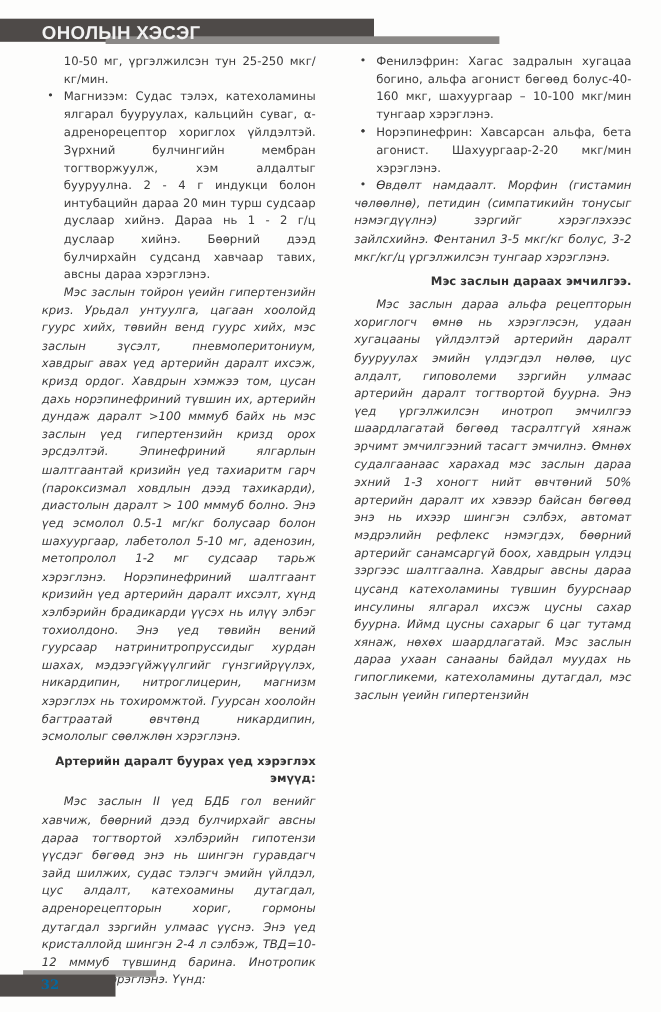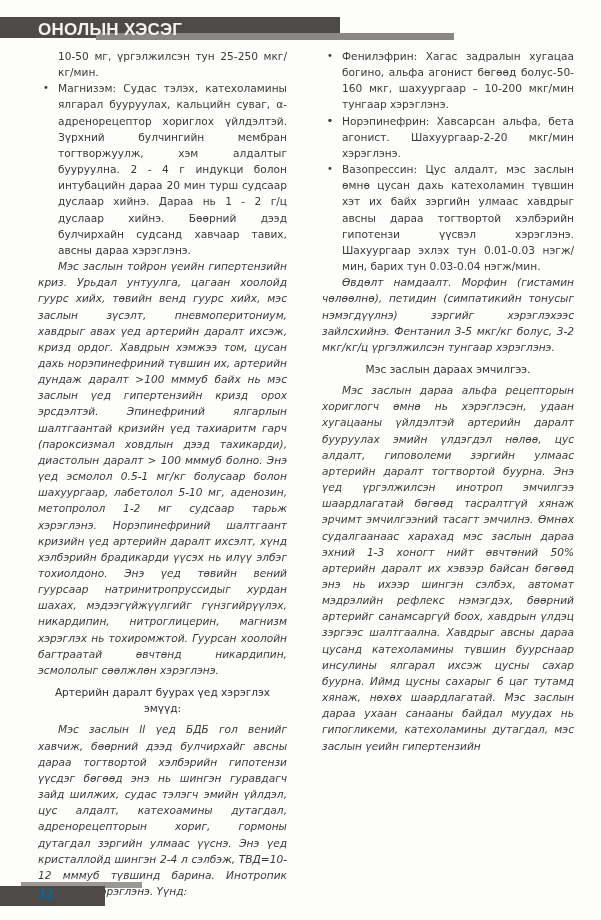--- a/index.html
+++ b/index.html
@@ -41,23 +41,23 @@
     }
     .col.left { left: 38px; width: 249px; }
     .col.right { left: 322px; width: 252px; }
     .col p { margin: 0; }
     .indent { text-indent: 20px; font-style: italic; }
     .bullet { position: relative; padding-left: 20px; }
     .bullet .dot {
       position: absolute; left: 5px; top: 0; font-size: 10px;
     }
     .heading {
-      font-weight: normal; color: #333;
+      font-weight: bold; color: #333;
       margin: 6px 0 5px 0 !important;
-      text-align: center;
+      text-align: right;
     }
     .left-first { padding-left: 20px; }
   </style>
 </head>
 <body>
 
 <div class="hdr-dark"></div>
 <div class="hdr-light"></div>
 <div class="hdr-title">ОНОЛЫН ХЭСЭГ</div>
 
@@ -68,32 +68,31 @@
     <span>Магнизэм: Судас тэлэх, катехоламины ялгарал бууруулах, кальцийн суваг, α-адренорецептор хориглох үйлдэлтэй. Зүрхний булчингийн мембран тогтворжуулж, хэм алдалтыг бууруулна. 2 - 4 г индукци болон интубацийн дараа 20 мин турш судсаар дуслаар хийнэ. Дараа нь 1 - 2 г/ц дуслаар хийнэ. Бөөрний дээд булчирхайн судсанд хавчаар тавих, авсны дараа хэрэглэнэ.</span>
   </p>
   <p class="indent">Мэс заслын тойрон үеийн гипертензийн криз. Урьдал унтуулга, цагаан хоолойд гуурс хийх, төвийн венд гуурс хийх, мэс заслын зүсэлт, пневмоперитониум, хавдрыг авах үед артерийн даралт ихсэж, кризд ордог. Хавдрын хэмжээ том, цусан дахь норэпинефриний түвшин их, артерийн дундаж даралт &gt;100 мммуб байх нь мэс заслын үед гипертензийн кризд орох эрсдэлтэй. Эпинефриний ялгарлын шалтгаантай кризийн үед тахиаритм гарч (пароксизмал ховдлын дээд тахикарди), диастолын даралт &gt; 100 мммуб болно. Энэ үед эсмолол 0.5-1 мг/кг болусаар болон шахуургаар, лабетолол 5-10 мг, аденозин, метопролол 1-2 мг судсаар тарьж хэрэглэнэ. Норэпинефриний шалтгаант кризийн үед артерийн даралт ихсэлт, хүнд хэлбэрийн брадикарди үүсэх нь илүү элбэг тохиолдоно. Энэ үед төвийн вений гуурсаар натринитропруссидыг хурдан шахах, мэдээгүйжүүлгийг гүнзгийрүүлэх, никардипин, нитроглицерин, магнизм хэрэглэх нь тохиромжтой. Гуурсан хоолойн багтраатай өвчтөнд никардипин, эсмололыг сөөлжлөн хэрэглэнэ.</p>
   <p class="heading">Артерийн даралт буурах үед хэрэглэх эмүүд:</p>
   <p class="indent">Мэс заслын II үед БДБ гол венийг хавчиж, бөөрний дээд булчирхайг авсны дараа тогтвортой хэлбэрийн гипотензи үүсдэг бөгөөд энэ нь шингэн гуравдагч зайд шилжих, судас тэлэгч эмийн үйлдэл, цус алдалт, катехоамины дутагдал, адренорецепторын хориг, гормоны дутагдал зэргийн улмаас үүснэ. Энэ үед кристаллойд шингэн 2-4 л сэлбэж, ТВД=10-12 мммуб түвшинд барина. Инотропик эмүүдийг хэрэглэнэ. Үүнд:</p>
 </div>
 
 <div class="col right">
   <p class="bullet">
     <span class="dot">•</span>
-    <span>Фенилэфрин: Хагас задралын хугацаа богино, альфа агонист бөгөөд болус-50-160 мкг, шахуургаар – 10-200 мкг/мин тунгаар хэрэглэнэ.</span>
+    <span>Фенилэфрин: Хагас задралын хугацаа богино, альфа агонист бөгөөд болус-40-160 мкг, шахуургаар – 10-100 мкг/мин тунгаар хэрэглэнэ.</span>
   </p>
   <p class="bullet">
     <span class="dot">•</span>
   </p>
   <p class="bullet">
     <span class="dot">•</span>
     <span>Норэпинефрин: Хавсарсан альфа, бета агонист. Шахуургаар-2-20 мкг/мин хэрэглэнэ.</span>
   </p>
   <p class="bullet">
     <span class="dot">•</span>
-    <span>Вазопрессин: Цус алдалт, мэс заслын өмнө цусан дахь катехоламин түвшин хэт их байх зэргийн улмаас хавдрыг авсны дараа тогтвортой хэлбэрийн гипотензи үүсвэл хэрэглэнэ. Шахуургаар эхлэх тун 0.01-0.03 нэгж/мин, барих тун 0.03-0.04 нэгж/мин.</span>
   </p>
   <p class="indent">Өвдөлт намдаалт. Морфин (гистамин чөлөөлнө), петидин (симпатикийн тонусыг нэмэгдүүлнэ) зэргийг хэрэглэхээс зайлсхийнэ. Фентанил 3-5 мкг/кг болус, 3-2 мкг/кг/ц үргэлжилсэн тунгаар хэрэглэнэ.</p>
   <p class="heading">Мэс заслын дараах эмчилгээ.</p>
   <p class="indent">Мэс заслын дараа альфа рецепторын хориглогч өмнө нь хэрэглэсэн, удаан хугацааны үйлдэлтэй артерийн даралт бууруулах эмийн үлдэгдэл нөлөө, цус алдалт, гиповолеми зэргийн улмаас артерийн даралт тогтвортой буурна. Энэ үед үргэлжилсэн инотроп эмчилгээ шаардлагатай бөгөөд тасралтгүй хянаж эрчимт эмчилгээний тасагт эмчилнэ. Өмнөх судалгаанаас харахад мэс заслын дараа эхний 1-3 хоногт нийт өвчтөний 50% артерийн даралт их хэвээр байсан бөгөөд энэ нь ихээр шингэн сэлбэх, автомат мэдрэлийн рефлекс нэмэгдэх, бөөрний артерийг санамсаргүй боох, хавдрын үлдэц зэргээс шалтгаална. Хавдрыг авсны дараа цусанд катехоламины түвшин буурснаар инсулины ялгарал ихсэж цусны сахар буурна. Иймд цусны сахарыг 6 цаг тутамд хянаж, нөхөх шаардлагатай. Мэс заслын дараа ухаан санааны байдал муудах нь гипогликеми, катехоламины дутагдал, мэс заслын үеийн гипертензийн</p>
 </div>
 
 <div class="ftr-light"></div>
 <div class="ftr-dark"></div>
 <div class="ftr-num">32</div>
 

